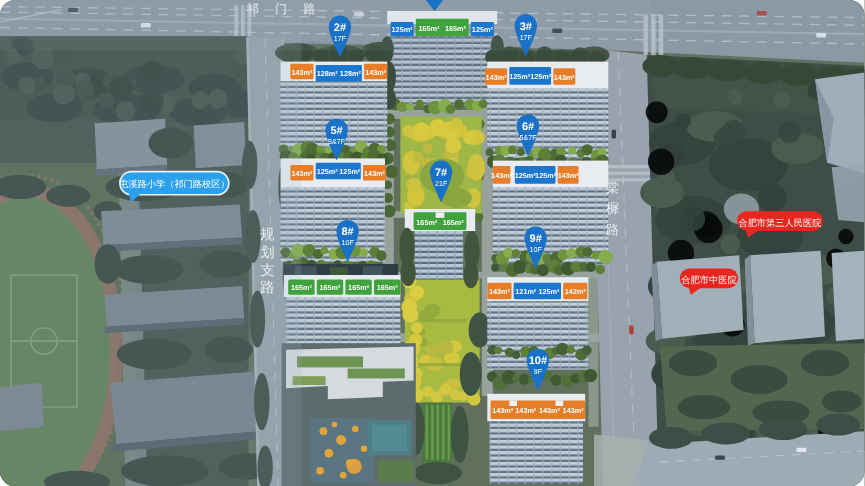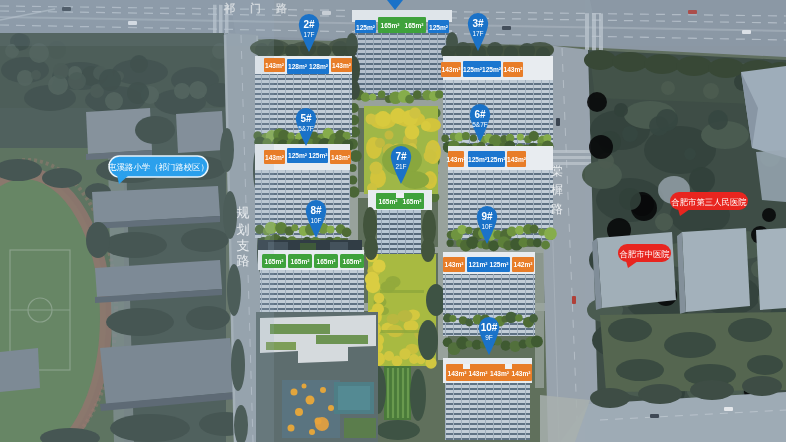--- a/index.html
+++ b/index.html
@@ -1,16 +1,16 @@
 <!DOCTYPE html>
 <html><head>
 <meta charset="utf-8">
 <style>
 html,body{margin:0;padding:0;}
-#stage{position:relative;width:786px;height:442px;overflow:hidden;font-family:"Liberation Sans",sans-serif;background:#5e6d5c;}
+#stage{position:relative;width:786px;height:442px;overflow:hidden;font-family:"Liberation Sans",sans-serif;background:#5e6d5c;border-radius:14px;}
 svg{position:absolute;left:0;top:0;}
 </style>
 </head>
 <body>
 <div id="stage">
 <svg width="786" height="442" viewBox="0 0 786 442">
 <defs>
 <pattern id="fac" width="8" height="5" patternUnits="userSpaceOnUse">
   <rect width="8" height="5" fill="#c2cdd7"></rect>
   <rect y="3" width="8" height="2" fill="#5f7284"></rect>

